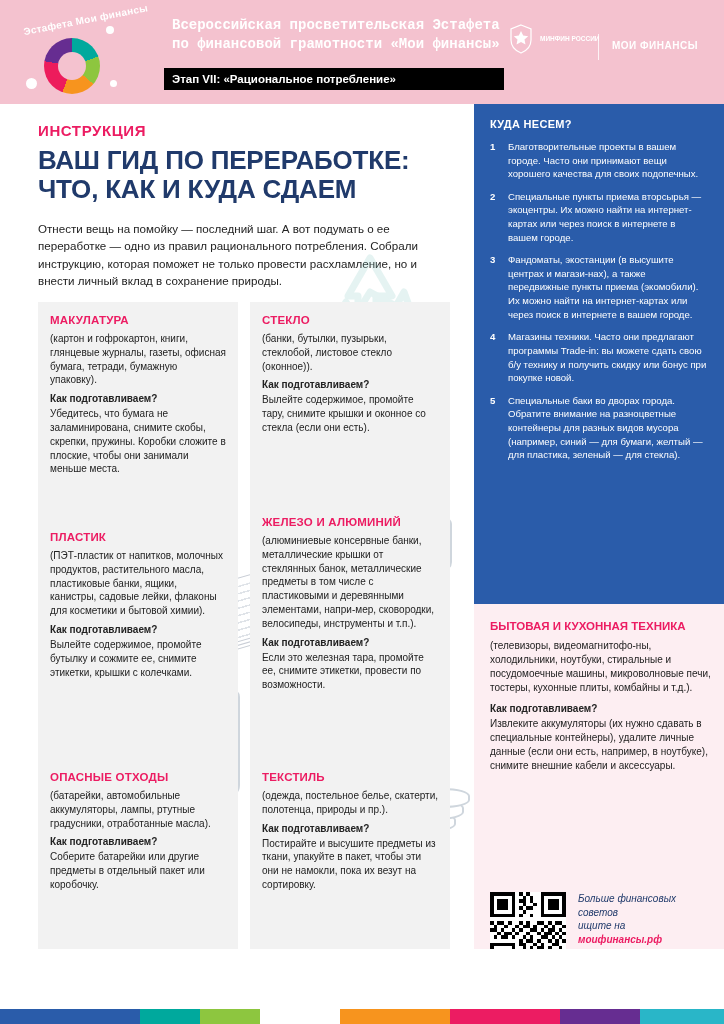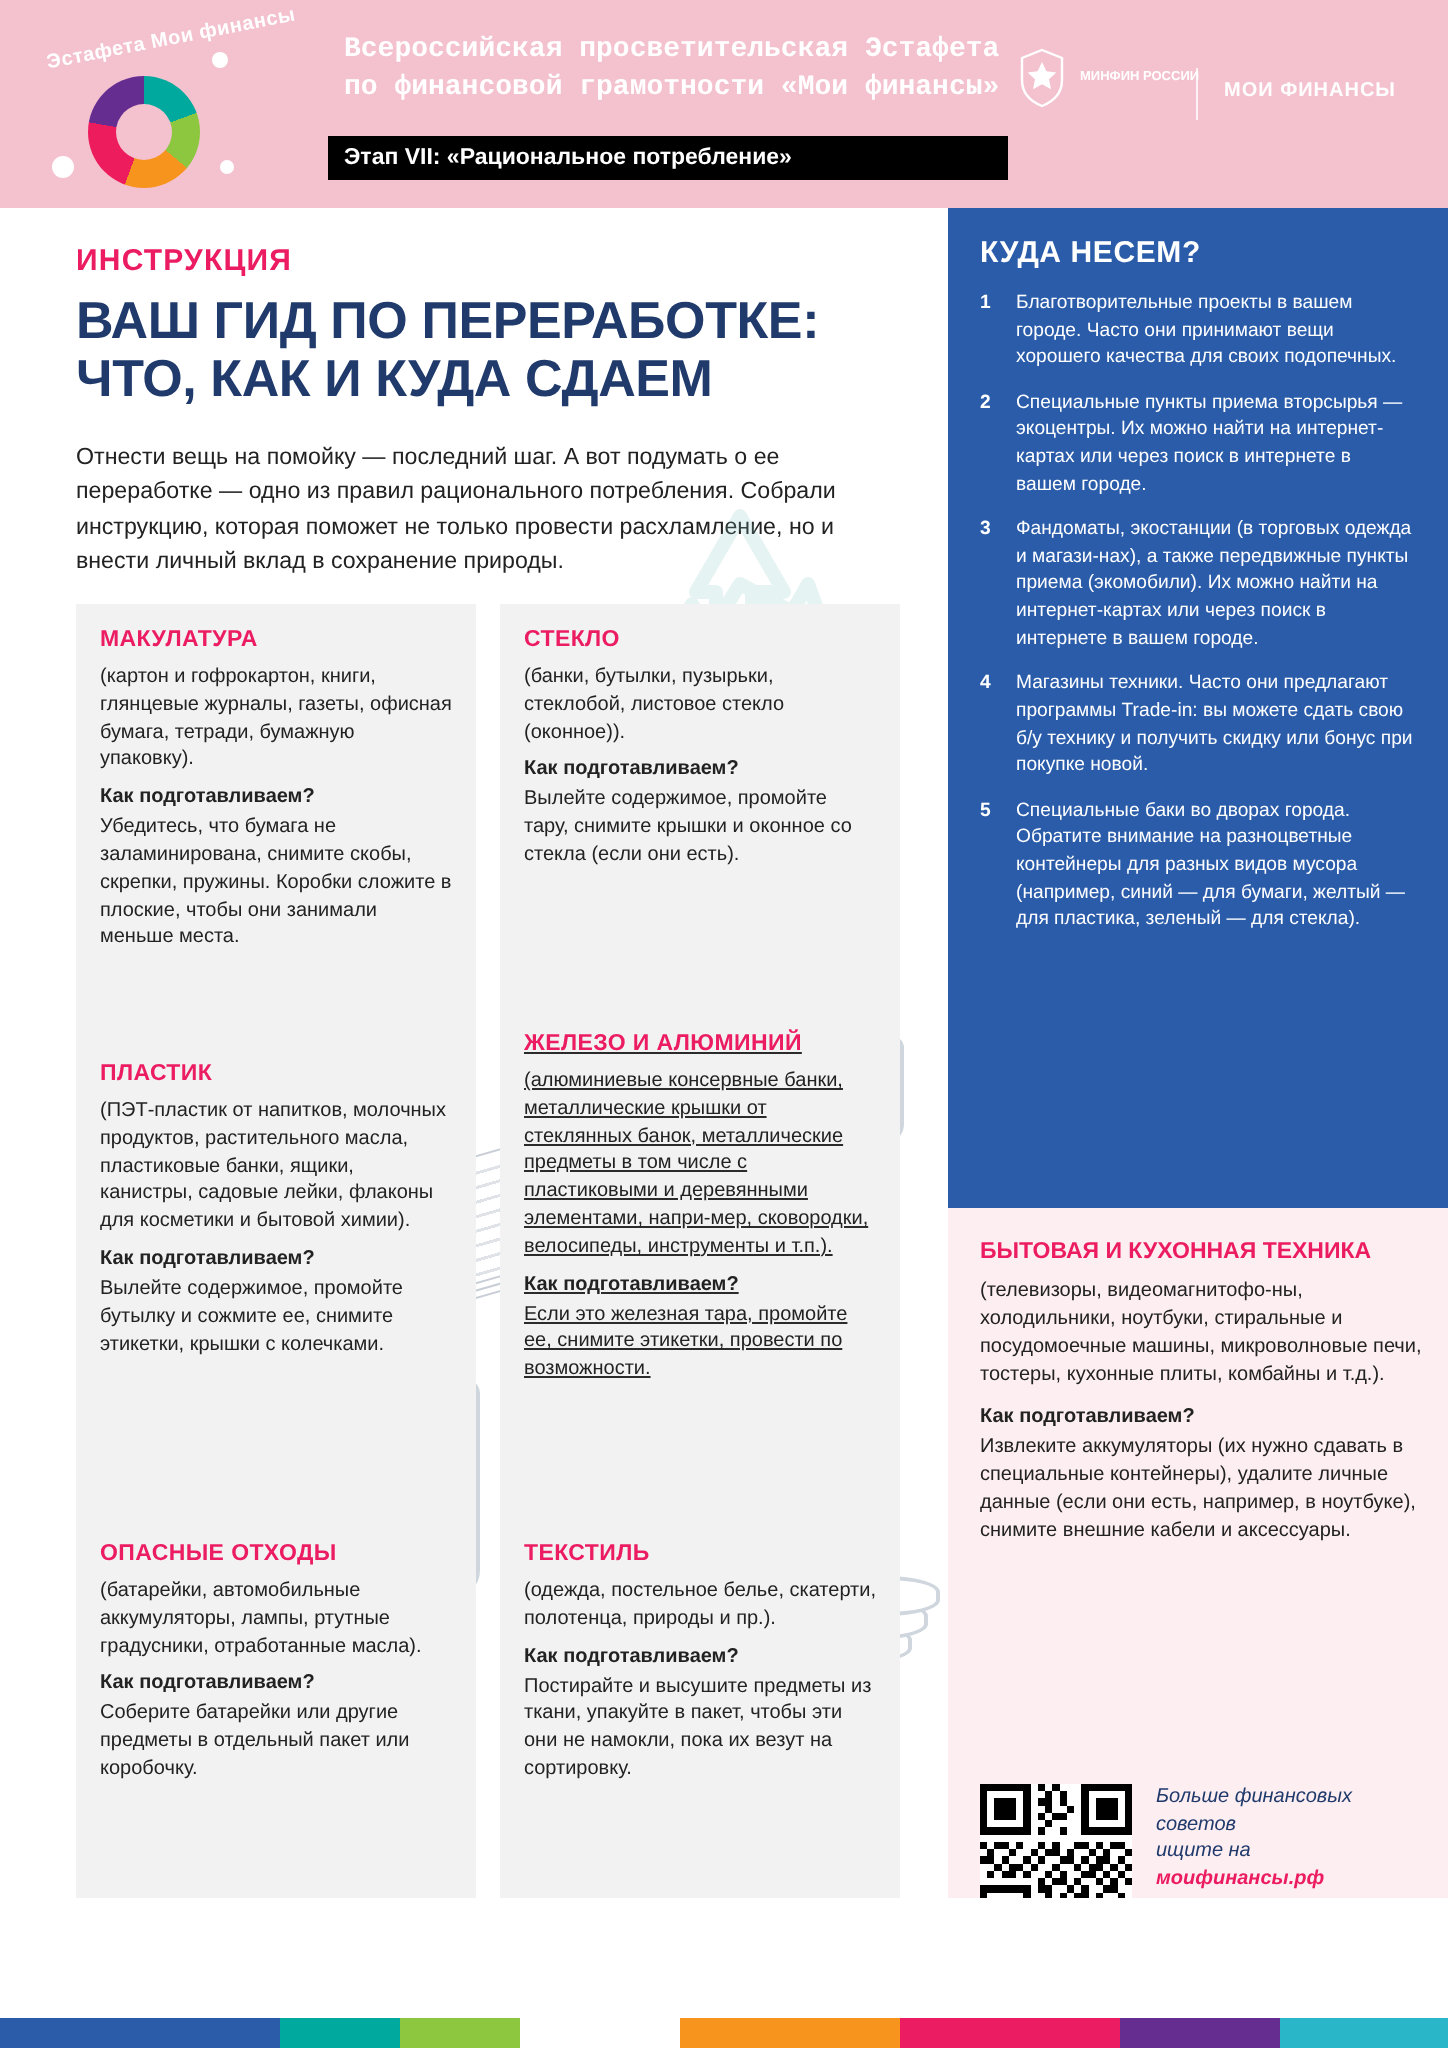--- a/index.html
+++ b/index.html
@@ -78,21 +78,21 @@
 
   
   .card { position:absolute; background:#f2f2f2; }
   .card h3 { margin:0 0 6px 0; color:#ec1c62; font-size:11.5px; font-weight:bold; letter-spacing:0.2px; }
   .card p { margin:0 0 6px 0; font-size:10px; line-height:1.38; color:#222; }
   .card .q { margin:6px 0 3px 0; font-size:10px; font-weight:bold; color:#222; }
 
   #card-paper   { left:38px;  top:198px; width:200px; height:270px; padding:12px 12px 10px 12px; }
   #card-glass   { left:250px; top:198px; width:200px; height:270px; padding:12px 12px 10px 12px; }
   #card-plastic { left:38px;  top:415px; width:200px; height:320px; padding:12px 12px 10px 12px; }
-  #card-metal   { left:250px; top:400px; width:200px; height:335px; padding:12px 12px 10px 12px;text-decoration:underline; }
+  #card-metal   { left:250px; top:400px; width:200px; height:335px; padding:12px 12px 10px 12px; }
   #card-danger  { left:38px;  top:655px; width:200px; height:230px; padding:12px 12px 10px 12px; }
   #card-textile { left:250px; top:655px; width:200px; height:230px; padding:12px 12px 10px 12px; }
   .jar {
     position:absolute; left:398px; top:400px; width:58px; height:70px;
   }
   .jar .body { position:absolute; left:4px; top:14px; width:50px; height:54px; border-radius:6px 6px 10px 10px; background:#fff; border:2px solid #cfd6dd; }
   .jar .lid { position:absolute; left:10px; top:4px; width:38px; height:14px; border-radius:4px; background:#fff; border:2px solid #cfd6dd; }
 
   .papers { position:absolute; left:178px; top:470px; width:120px; height:90px; }
   .papers .sheet { position:absolute; width:86px; height:62px; background:#fff; border:1.5px solid #c9ced6; transform:rotate(-16deg); }
@@ -117,21 +117,21 @@
   .batt .b { position:absolute; left:6px; top:8px; width:26px; height:48px; border-radius:4px; background:#fff; border:2px solid #cfd6dd; }
   .batt .cap { position:absolute; left:15px; top:2px; width:9px; height:8px; background:#cfd6dd; border-radius:2px 2px 0 0; }
   .batt .fill { position:absolute; left:10px; top:30px; width:18px; height:22px; background:#f7c6d4; border-radius:2px; }
 
   
   .right { position:absolute; left:474px; top:104px; width:250px; height:845px; background:#fdeef2; }
   .blue-box {
     position:absolute; left:0px; top:0px; width:250px; height:500px;
     background:#2a5caa; color:#ffffff; padding:14px 16px 10px 16px;
   }
-  .blue-box h3 { margin:0 0 10px 0; font-size:15px; font-weight:bold; letter-spacing:0.3px; }
+  .blue-box h3 { margin:0 0 10px 0; font-size:11px; font-weight:bold; letter-spacing:0.3px; }
   .blue-list { margin:0; padding:0; list-style:none; }
   .blue-list li { display:flex; gap:7px; margin-bottom:9px; font-size:9.6px; line-height:1.42; }
   .blue-list .num { font-weight:bold; min-width:11px; }
 
   .tech-box { position:absolute; left:16px; top:515px; width:222px; }
   .tech-box h3 { margin:0 0 6px 0; color:#ec1c62; font-size:11.5px; font-weight:bold; line-height:1.25; }
   .tech-box p { margin:0 0 6px 0; font-size:10px; line-height:1.4; color:#222; }
   .tech-box .q { margin:8px 0 3px 0; font-size:10px; font-weight:bold; color:#222; }
 
   .qr-block { position:absolute; left:16px; top:788px; width:222px; height:80px; display:flex; gap:12px; align-items:flex-start; }
@@ -269,21 +269,21 @@
         <li>
           <span class="num">1</span>
           <span>Благотворительные проекты в вашем городе. Часто они принимают вещи хорошего качества для своих подопечных.</span>
         </li>
         <li>
           <span class="num">2</span>
           <span>Специальные пункты приема вторсырья — экоцентры. Их можно найти на интернет-картах или через поиск в интернете в вашем городе.</span>
         </li>
         <li>
           <span class="num">3</span>
-          <span>Фандоматы, экостанции (в торговых одежда и магази-нах), а также передвижные пункты приема (экомобили). Их можно найти на интернет-картах или через поиск в интернете в вашем городе.</span>
+          <span>Фандоматы, экостанции (в высушите центрах и магази-нах), а также передвижные пункты приема (экомобили). Их можно найти на интернет-картах или через поиск в интернете в вашем городе.</span>
         </li>
         <li>
           <span class="num">4</span>
           <span>Магазины техники. Часто они предлагают программы Trade-in: вы можете сдать свою б/у технику и получить скидку или бонус при покупке новой.</span>
         </li>
         <li>
           <span class="num">5</span>
           <span>Специальные баки во дворах города. Обратите внимание на разноцветные контейнеры для разных видов мусора (например, синий — для бумаги, желтый — для пластика, зеленый — для стекла).</span>
         </li>
       </ul>

